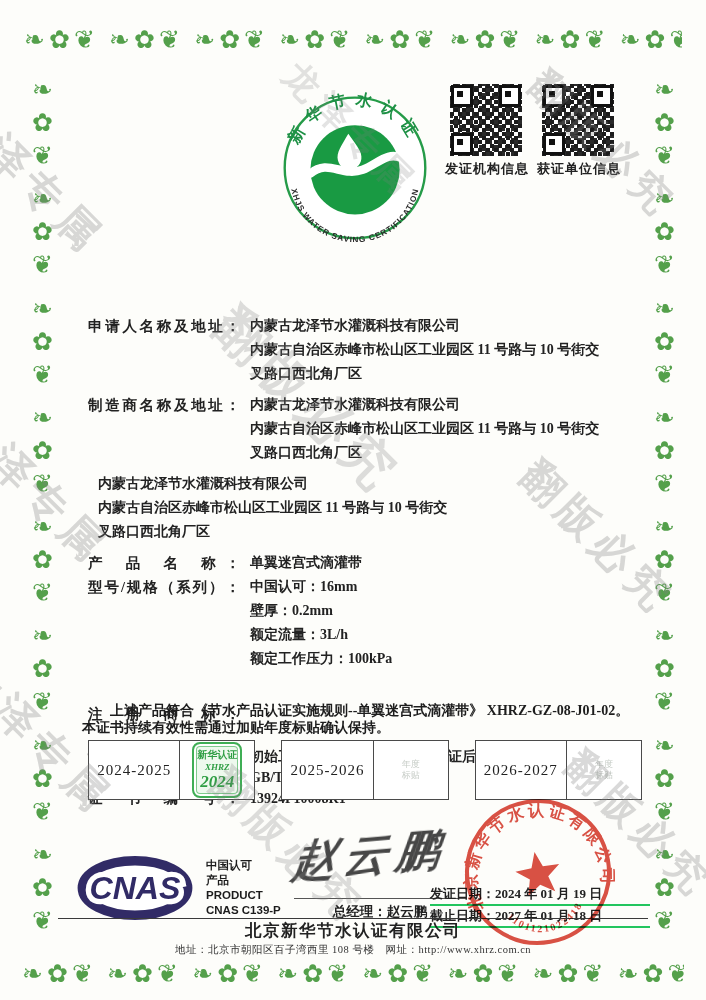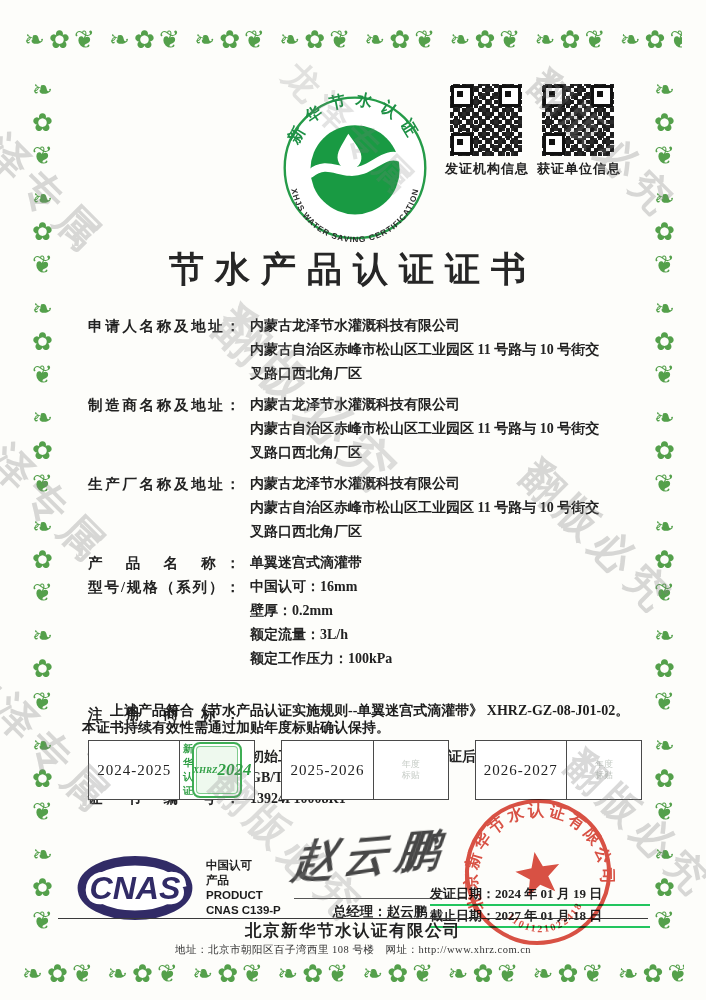--- a/index.html
+++ b/index.html
@@ -63,21 +63,21 @@
   .compliance .c1{text-indent:2em;}
 
   
   .years{position:absolute;left:88px;right:64px;top:740px;display:flex;gap:26px;z-index:2;}
   .ybox{flex:1;height:58px;border:1.5px solid #4a4a4a;display:flex;background:#fff;}
   .ycell{flex:1.1;display:flex;align-items:center;justify-content:center;
          font-size:15px;font-weight:400;letter-spacing:1px;border-right:1.2px solid #4a4a4a;}
   .scell{flex:0.9;display:flex;align-items:center;justify-content:center;position:relative;}
   .sticker{width:46px;height:52px;border:2px solid #3fae55;border-radius:8px;background:#eef9ee;
            box-shadow:inset 0 0 0 2px #fff, inset 0 0 0 3px #7fcb8d;
-           display:flex;align-items:center;justify-content:center;color:#2f9e44;}
+           display:flex;flex-direction:column;align-items:center;justify-content:center;color:#2f9e44;}
   .st1{font-size:10px;font-weight:bold;letter-spacing:0;}
   .st2{font-size:9px;font-style:italic;font-weight:bold;}
   .st3{font-size:17px;font-style:italic;font-weight:bold;}
   .ph{font-size:9px;color:rgba(150,160,150,0.55);width:24px;text-align:center;line-height:11px;}
 
   
   .cnas{position:absolute;left:74px;top:852px;display:flex;gap:10px;z-index:2;align-items:center;}
   .cnas-txt{font-family:"Liberation Sans","DejaVu Sans",sans-serif;font-size:11.5px;
             font-weight:bold;line-height:15px;color:#1c1c1c;}
   .signature{position:absolute;left:292px;top:826px;font-size:44px;font-weight:bold;
@@ -137,41 +137,39 @@
     <div class="finder f-bl"></div>
   </div>
   <div class="qr qr2">
     <div class="finder f-tl"></div>
     <div class="finder f-tr"></div>
     <div class="finder f-bl"></div>
   </div>
   <div class="qr-label qrl1">发证机构信息</div>
   <div class="qr-label qrl2">获证单位信息</div>
 
-  <div class="title">节水产品认证证书</div>
 
   <div class="fields">
     <div class="row">
       <div class="lbl">申请人名称及地址：</div>
       <div class="val">
         <div>内蒙古龙泽节水灌溉科技有限公司</div>
           <div>内蒙古自治区赤峰市松山区工业园区 11 号路与 10 号街交</div>
           <div>叉路口西北角厂区</div>
       </div>
     </div>
     <div class="row">
       <div class="lbl">制造商名称及地址：</div>
       <div class="val">
         <div>内蒙古龙泽节水灌溉科技有限公司</div>
           <div>内蒙古自治区赤峰市松山区工业园区 11 号路与 10 号街交</div>
           <div>叉路口西北角厂区</div>
       </div>
     </div>
     <div class="row">
-      <div class="lbl">生产厂名称及地址：</div>
       <div class="val">
         <div>内蒙古龙泽节水灌溉科技有限公司</div>
           <div>内蒙古自治区赤峰市松山区工业园区 11 号路与 10 号街交</div>
           <div>叉路口西北角厂区</div>
       </div>
     </div>
     <div class="row" style="margin-bottom:0">
       <div class="lbl">产 品 名 称：</div>
       <div class="val">
           <div>单翼迷宫式滴灌带</div>

